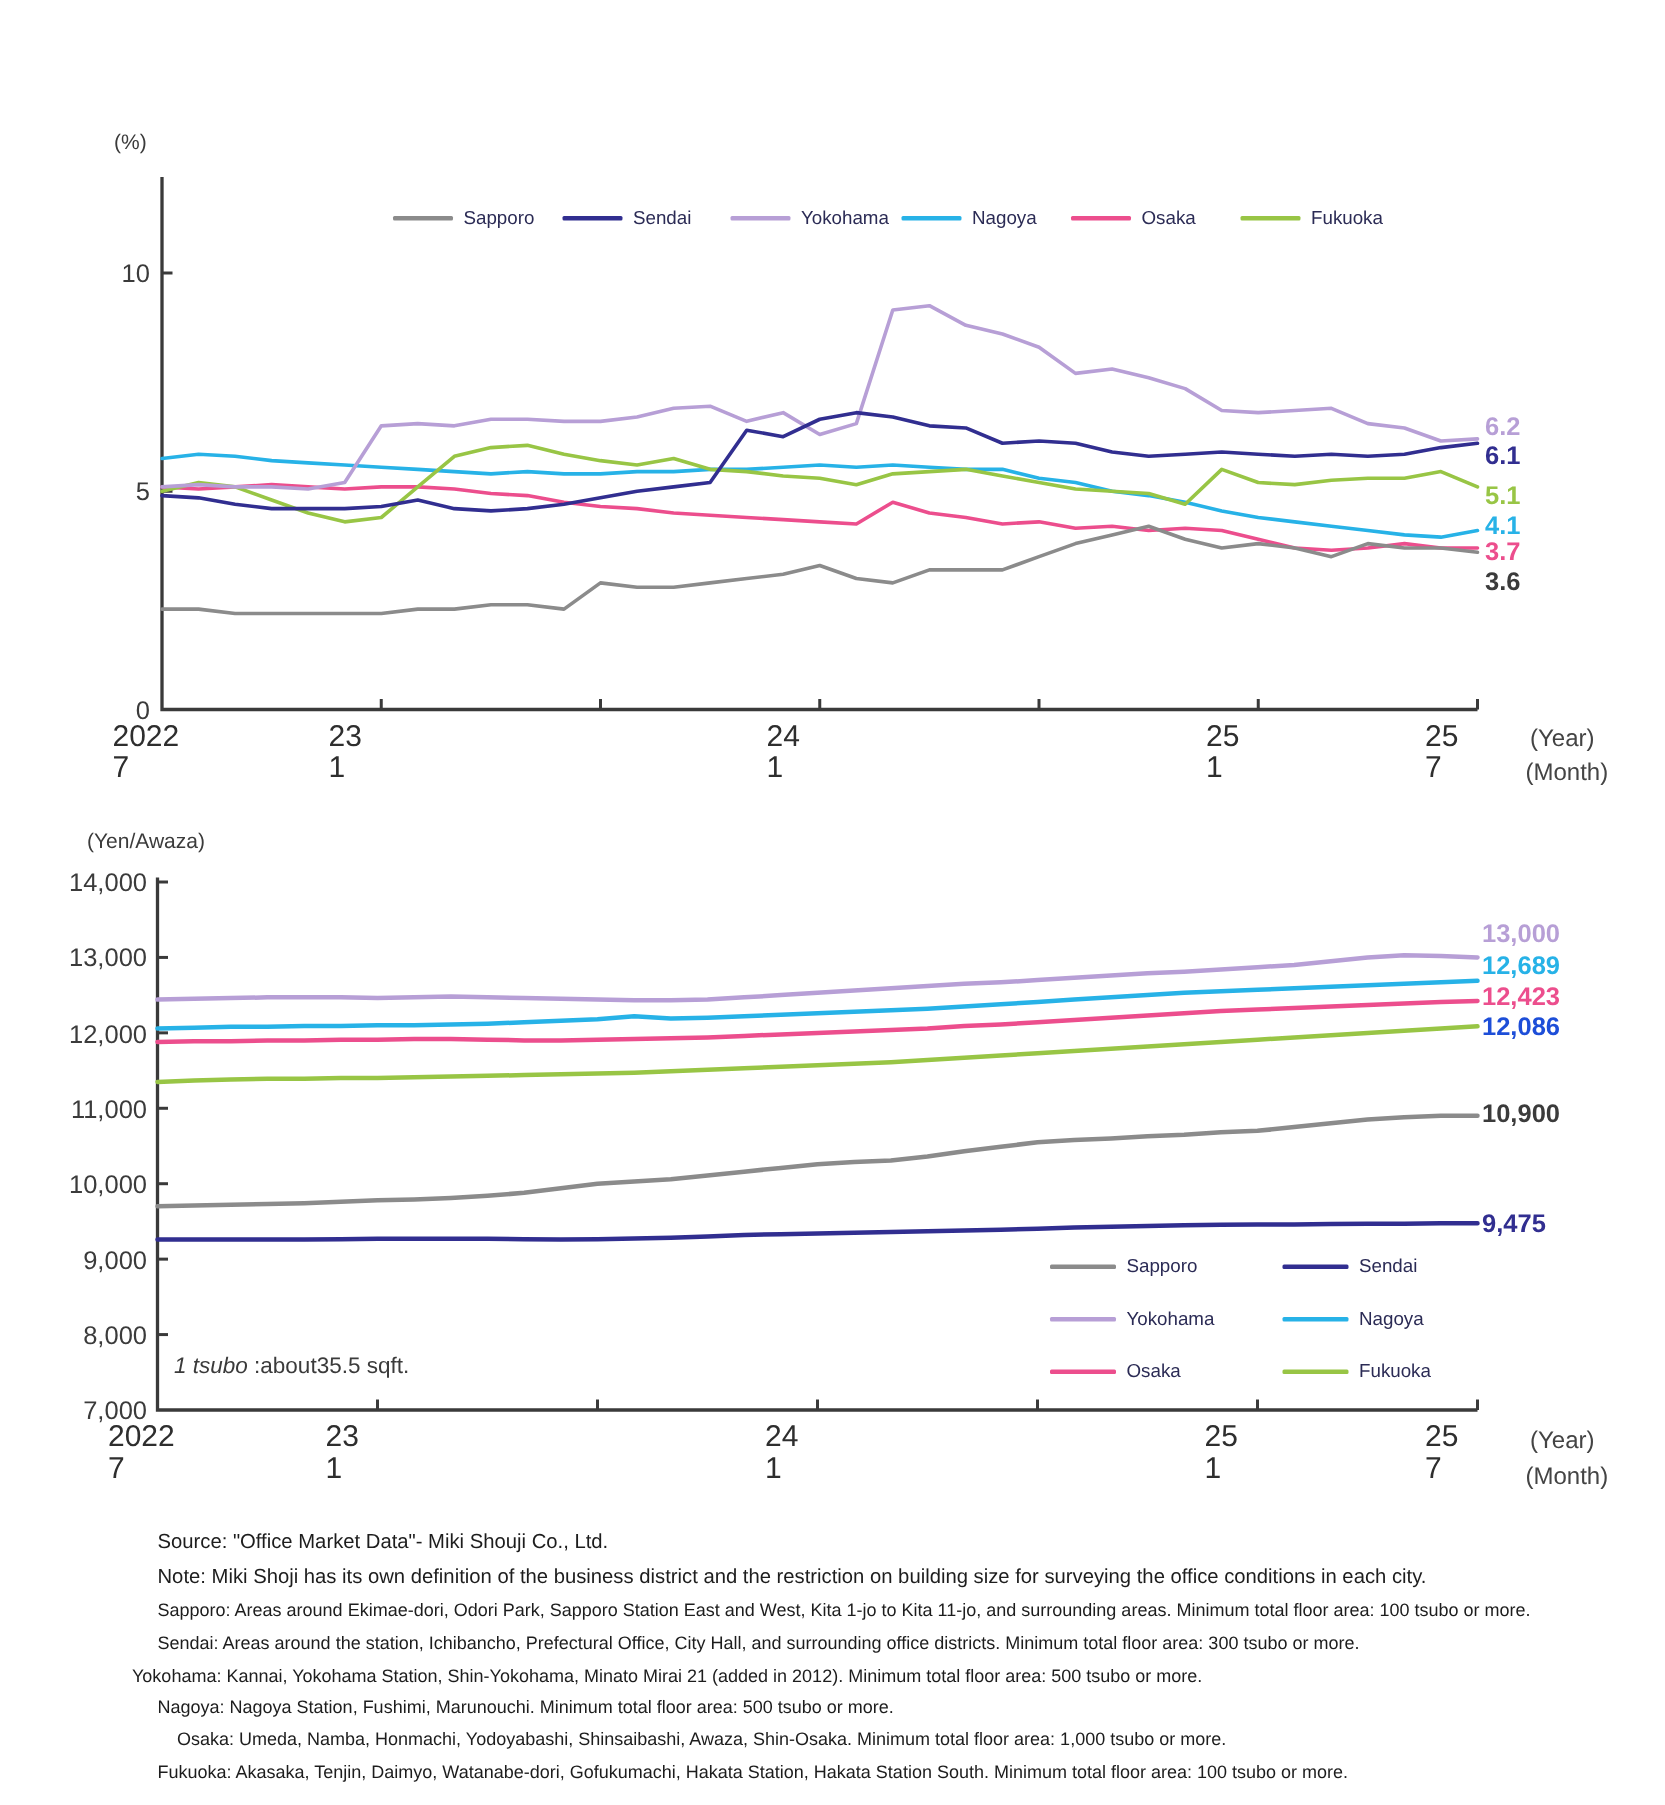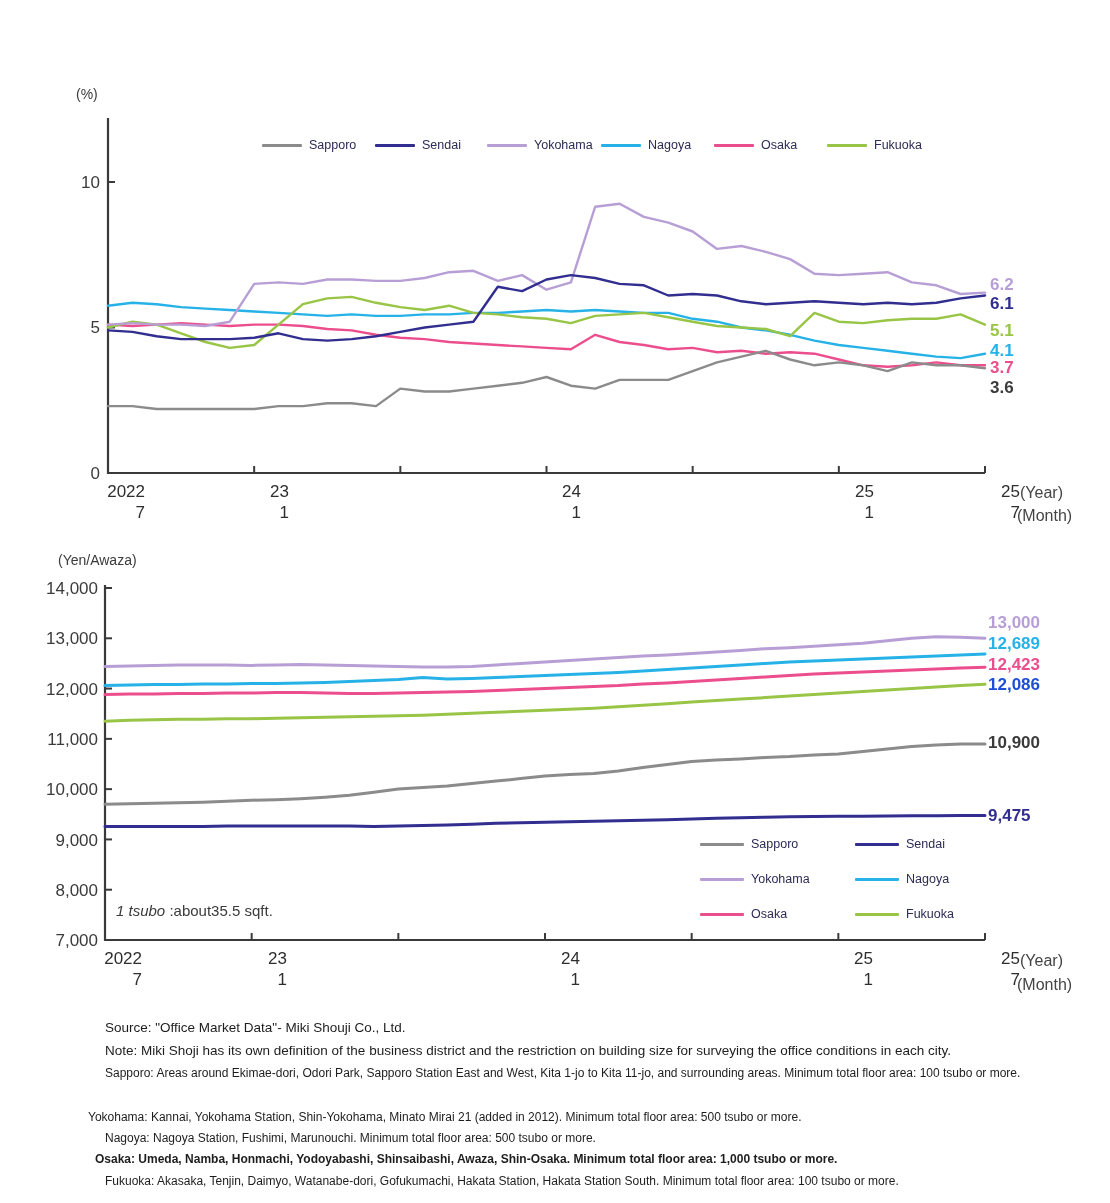--- a/index.html
+++ b/index.html
@@ -2,21 +2,21 @@
 <html><head>
 <meta charset="utf-8">
 <style>
   html,body{margin:0;padding:0;background:#fff;}
   .canvas{position:relative;width:1110px;height:1203px;background:#ffffff;
           font-family:"Liberation Sans",sans-serif;overflow:hidden;color:#3b3b3b;}
   .abs{position:absolute;white-space:nowrap;}
   .title{left:110px;top:30px;font-size:18px;font-weight:700;letter-spacing:.2px;}
   .unit{font-size:14px;color:#3b3b3b;}
   .ytick{font-size:17px;color:#3b3b3b;text-align:right;width:60px;}
-  .xtick{font-size:17px;color:#2e2e2e;text-align:right;width:70px;line-height:21px;}
+  .xtick{font-size:20px;color:#2e2e2e;text-align:left;width:70px;line-height:21px;}
   .axis-unit{font-size:16px;color:#444;}
   .endlab{font-size:17px;font-weight:600;}
   .legend-item{display:flex;align-items:center;gap:7px;font-size:12.5px;color:#2b2b55;}
   .sw{display:inline-block;height:3px;border-radius:1px;}
   .sw-top{width:40px;}
   .sw-bot{width:44px;}
   .tsubo{font-size:15px;color:#3b3b3b;}
   .tsubo .it{font-style:italic;}
   .note{font-size:12px;color:#1d1d1d;}
   .note.big{font-size:13.5px;}
@@ -193,18 +193,19 @@
   <div class="abs xtick" style="left:950px;top:948px;">
     <div>25</div>
     <div>7</div>
   </div>
   <div class="abs axis-unit" style="left:1020px;top:952px;">(Year)</div>
   <div class="abs axis-unit" style="left:1017px;top:976px;">(Month)</div>
 
   <div class="abs note big" style="left:105px;top:1020px;">Source: "Office Market Data"- Miki Shouji Co., Ltd.</div>
   <div class="abs note big" style="left:105px;top:1043px;">Note: Miki Shoji has its own definition of the business district and the restriction on building size for surveying the office conditions in each city.</div>
   <div class="abs note" style="left:105px;top:1066px;">Sapporo: Areas around Ekimae-dori, Odori Park, Sapporo Station East and West, Kita 1-jo to Kita 11-jo, and surrounding areas. Minimum total floor area: 100 tsubo or more.</div>
+  <div class="abs note" style="left:105px;top:1088px;">Sendai: Areas around the station, Ichibancho, Prefectural Office, City Hall, and surrounding office districts. Minimum total floor area: 300 tsubo or more.</div>
   <div class="abs note" style="left:88px;top:1110px;">Yokohama: Kannai, Yokohama Station, Shin-Yokohama, Minato Mirai 21 (added in 2012). Minimum total floor area: 500 tsubo or more.</div>
   <div class="abs note" style="left:105px;top:1131px;">Nagoya: Nagoya Station, Fushimi, Marunouchi. Minimum total floor area: 500 tsubo or more.</div>
-  <div class="abs note" style="left:95px;top:1152px;font-weight:bold;">Osaka: Umeda, Namba, Honmachi, Yodoyabashi, Shinsaibashi, Awaza, Shin-Osaka. Minimum total floor area: 1,000 tsubo or more.</div>
+  <div class="abs note" style="left:118px;top:1152px;">Osaka: Umeda, Namba, Honmachi, Yodoyabashi, Shinsaibashi, Awaza, Shin-Osaka. Minimum total floor area: 1,000 tsubo or more.</div>
   <div class="abs note" style="left:105px;top:1174px;">Fukuoka: Akasaka, Tenjin, Daimyo, Watanabe-dori, Gofukumachi, Hakata Station, Hakata Station South. Minimum total floor area: 100 tsubo or more.</div>
 
 </div>
 
 </body></html>

